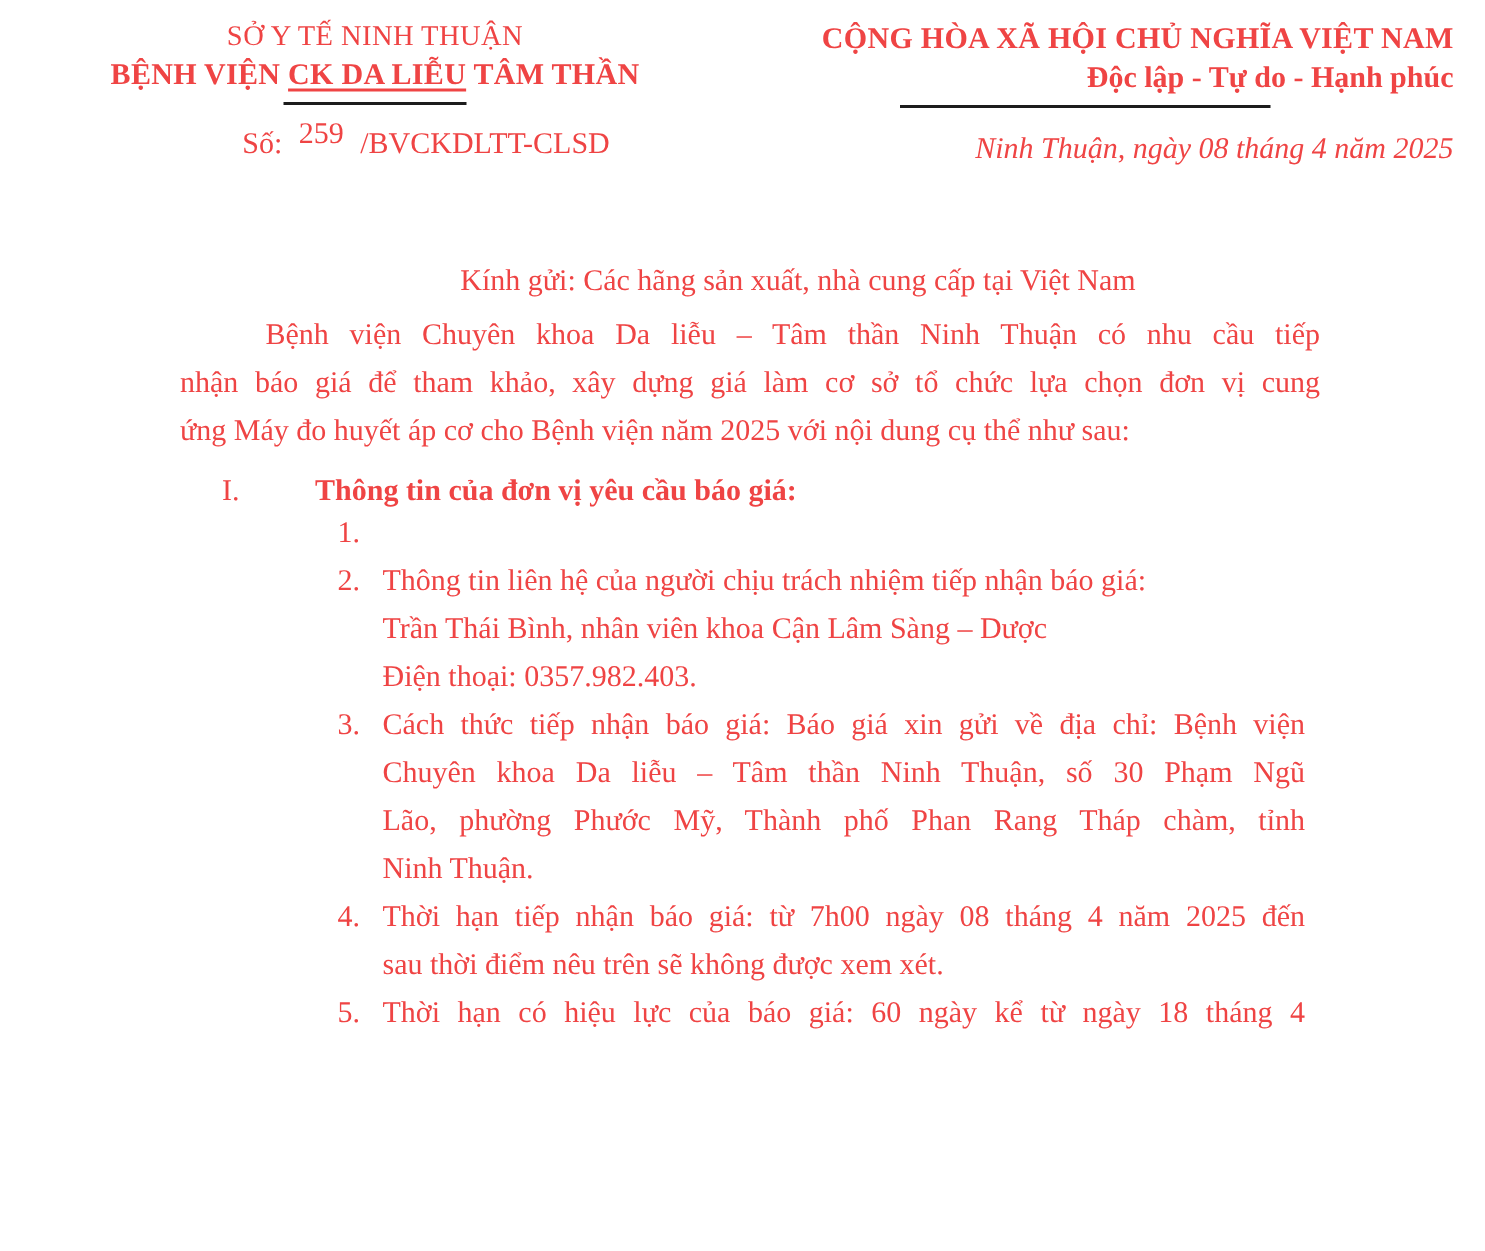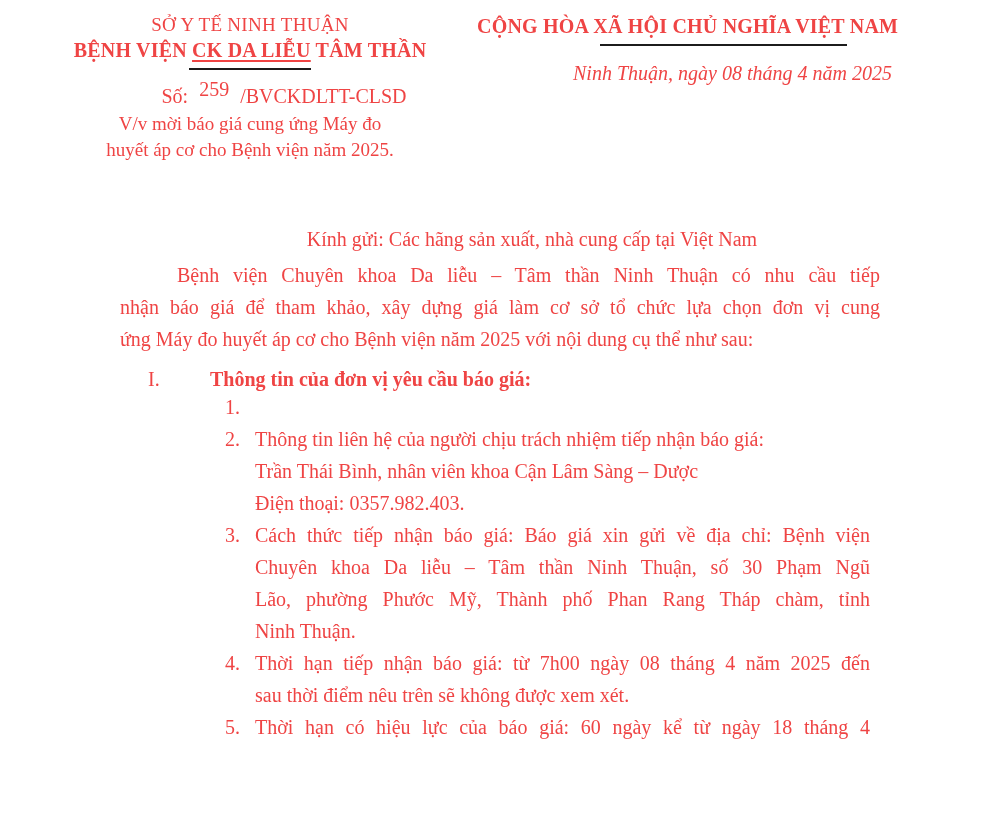--- a/index.html
+++ b/index.html
@@ -6,21 +6,21 @@
   .page{
     position:relative;
     width:990px;height:834px;
     overflow:hidden;
     background:#ffffff;
     color:#ef4444;
     font-family:"Liberation Serif","DejaVu Serif",serif;
   }
   .header{display:flex;padding-top:13px;}
   .hcol-left{width:430px;margin-left:35px;text-align:center;flex:none;}
-  .hcol-right{width:492px;margin-left:12px;text-align:left;flex:none;}
+  .hcol-right{width:492px;margin-left:12px;text-align:right;flex:none;}
   .org-parent{font-size:19px;line-height:24px;letter-spacing:.3px;}
   .org-name{font-size:20px;font-weight:bold;line-height:27px;letter-spacing:.2px;}
   .org-name .u{text-decoration:underline;text-decoration-thickness:2px;text-underline-offset:3px;}
   .sep-left{width:122px;height:2px;background:#1c1c1c;margin:4px auto 0;}
   .doc-number{margin-top:13px;font-size:20px;line-height:26px;padding-left:68px;white-space:nowrap;}
   .num-value{display:inline-block;position:relative;top:-7px;margin:0 11px;}
   .subject{margin-top:2px;font-size:19px;line-height:26px;}
   .country{font-size:20px;font-weight:bold;line-height:26px;letter-spacing:.2px;white-space:nowrap;}
   .motto{font-size:20px;font-weight:bold;line-height:26px;}
   .sep-right{width:247px;height:2px;background:#1c1c1c;margin:5px auto 0;}
@@ -44,28 +44,25 @@
 <body>
 
 <div class="page">
 
   <div class="header">
     <div class="hcol-left">
       <div class="org-parent">SỞ Y TẾ NINH THUẬN</div>
       <div class="org-name"><span>BỆNH VIỆN </span><span class="u">CK DA LIỄU</span><span> TÂM THẦN</span></div>
       <div class="sep-left"></div>
       <div class="doc-number"><span>Số:</span><span class="num-value">259</span><span>/BVCKDLTT-CLSD</span></div>
-      <div class="subject">
-        <span class="line">V/v mời báo giá cung ứng Máy đo</span>
-        <span class="line">huyết áp cơ cho Bệnh viện năm 2025.</span>
-      </div>
     </div>
 
     <div class="hcol-right">
       <div class="country">CỘNG HÒA XÃ HỘI CHỦ NGHĨA VIỆT NAM</div>
+      <div class="motto">Độc lập - Tự do - Hạnh phúc</div>
       <div class="sep-right"></div>
       <div class="dateline">Ninh Thuận, ngày 08 tháng 4 năm 2025</div>
     </div>
   </div>
 
   <div class="bodytext">
     <div class="salutation">Kính gửi: Các hãng sản xuất, nhà cung cấp tại Việt Nam</div>
 
     <div class="opening">
       <span class="line j indent">Bệnh viện Chuyên khoa Da liễu – Tâm thần Ninh Thuận có nhu cầu tiếp</span>

